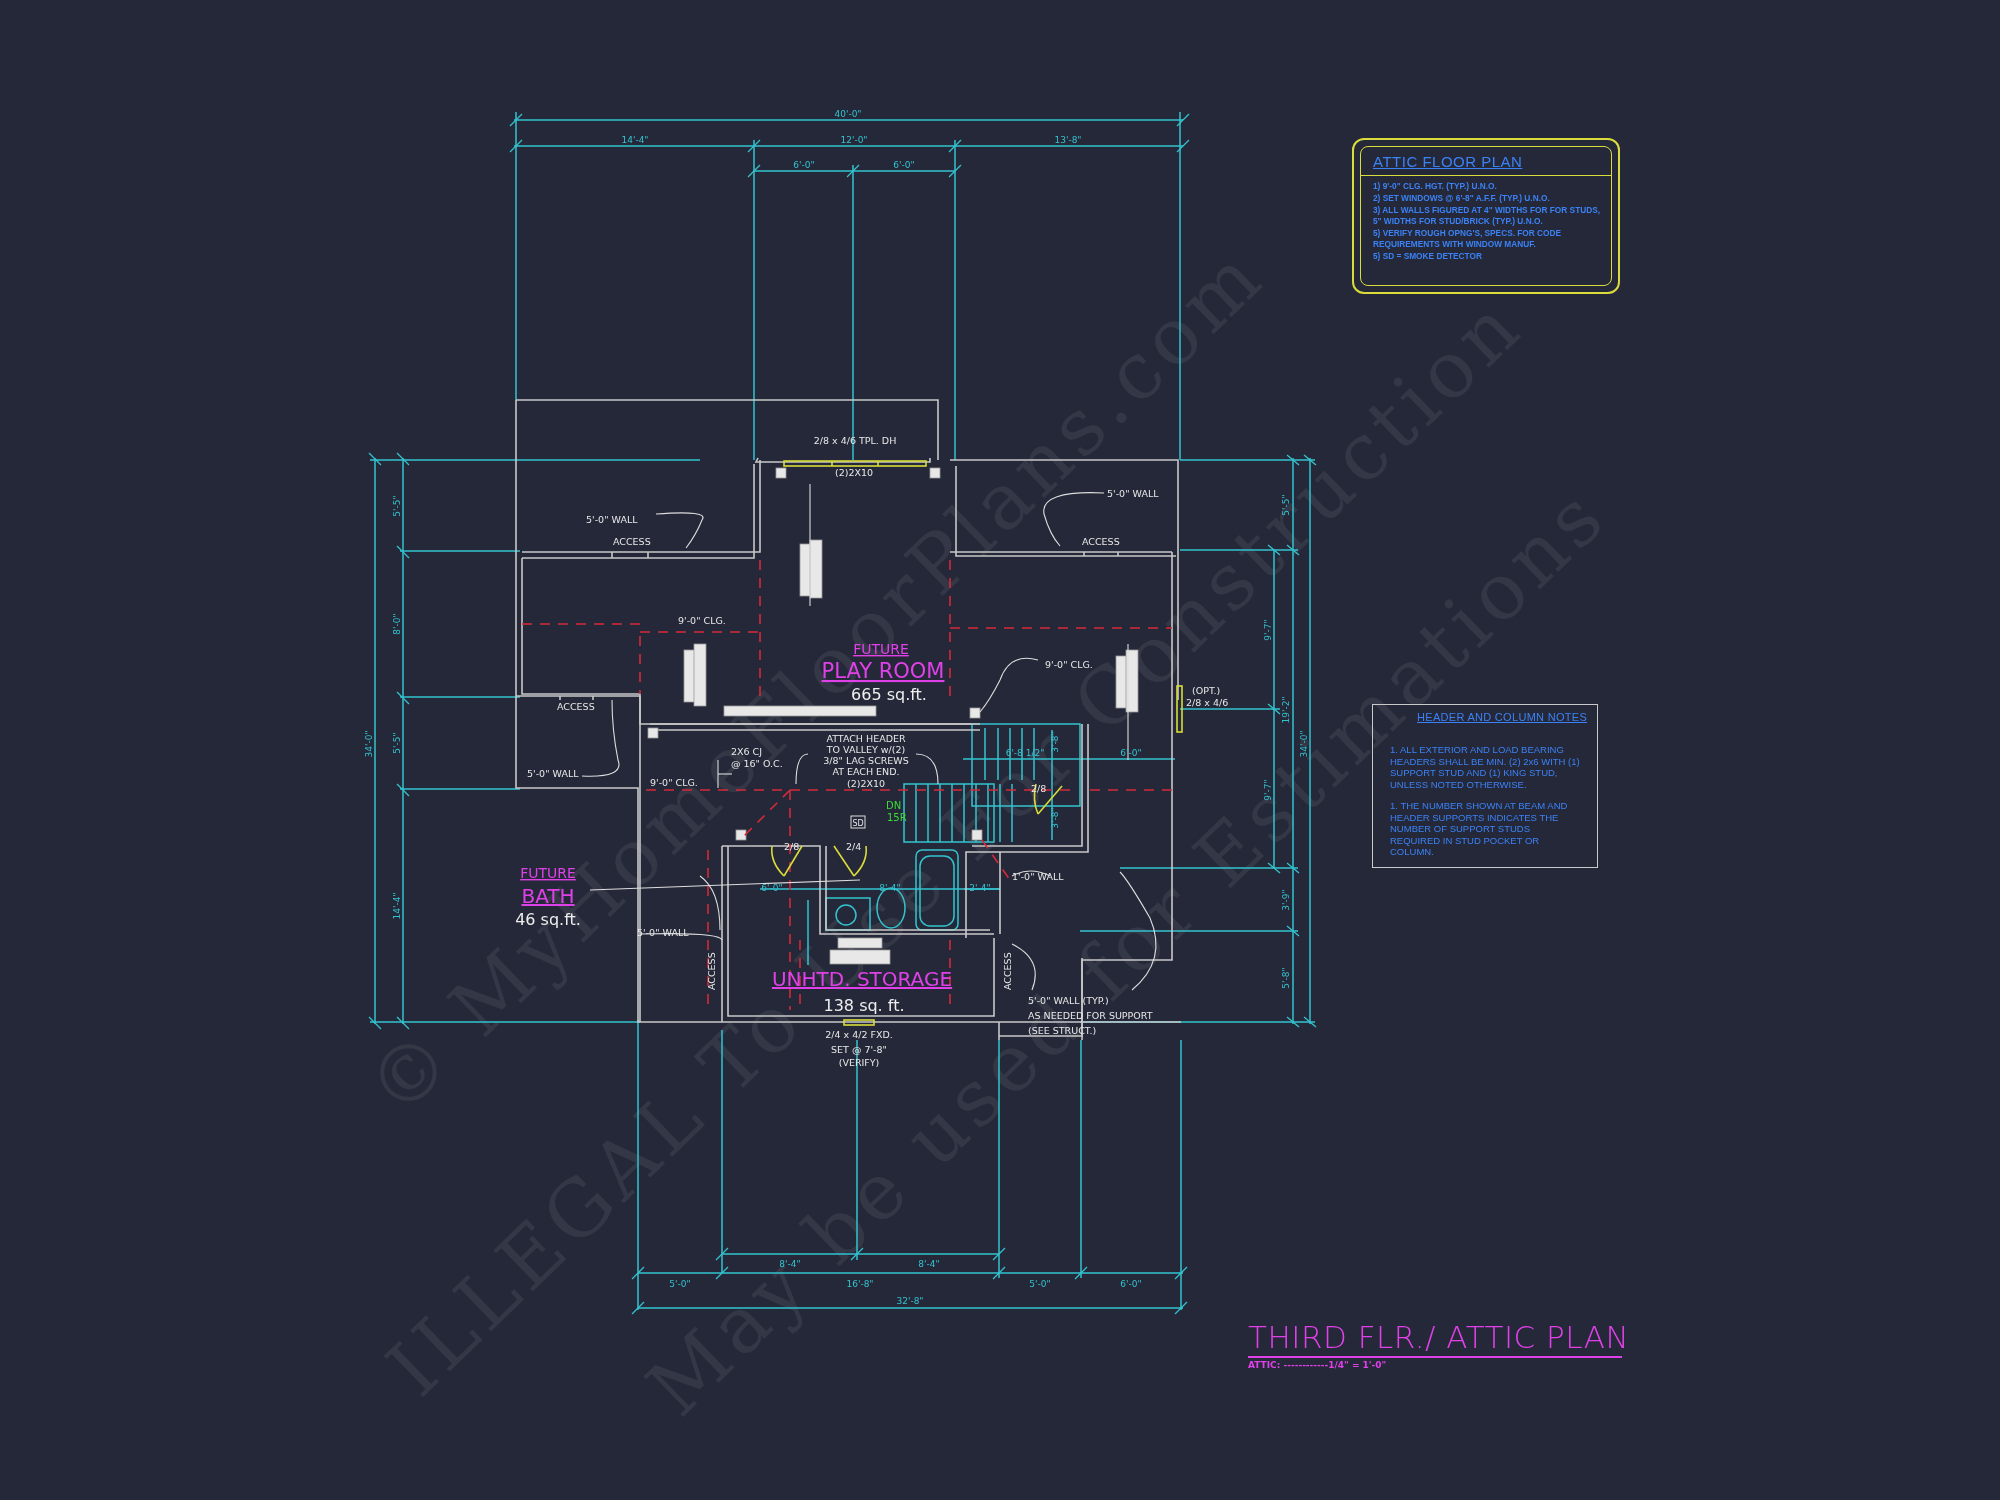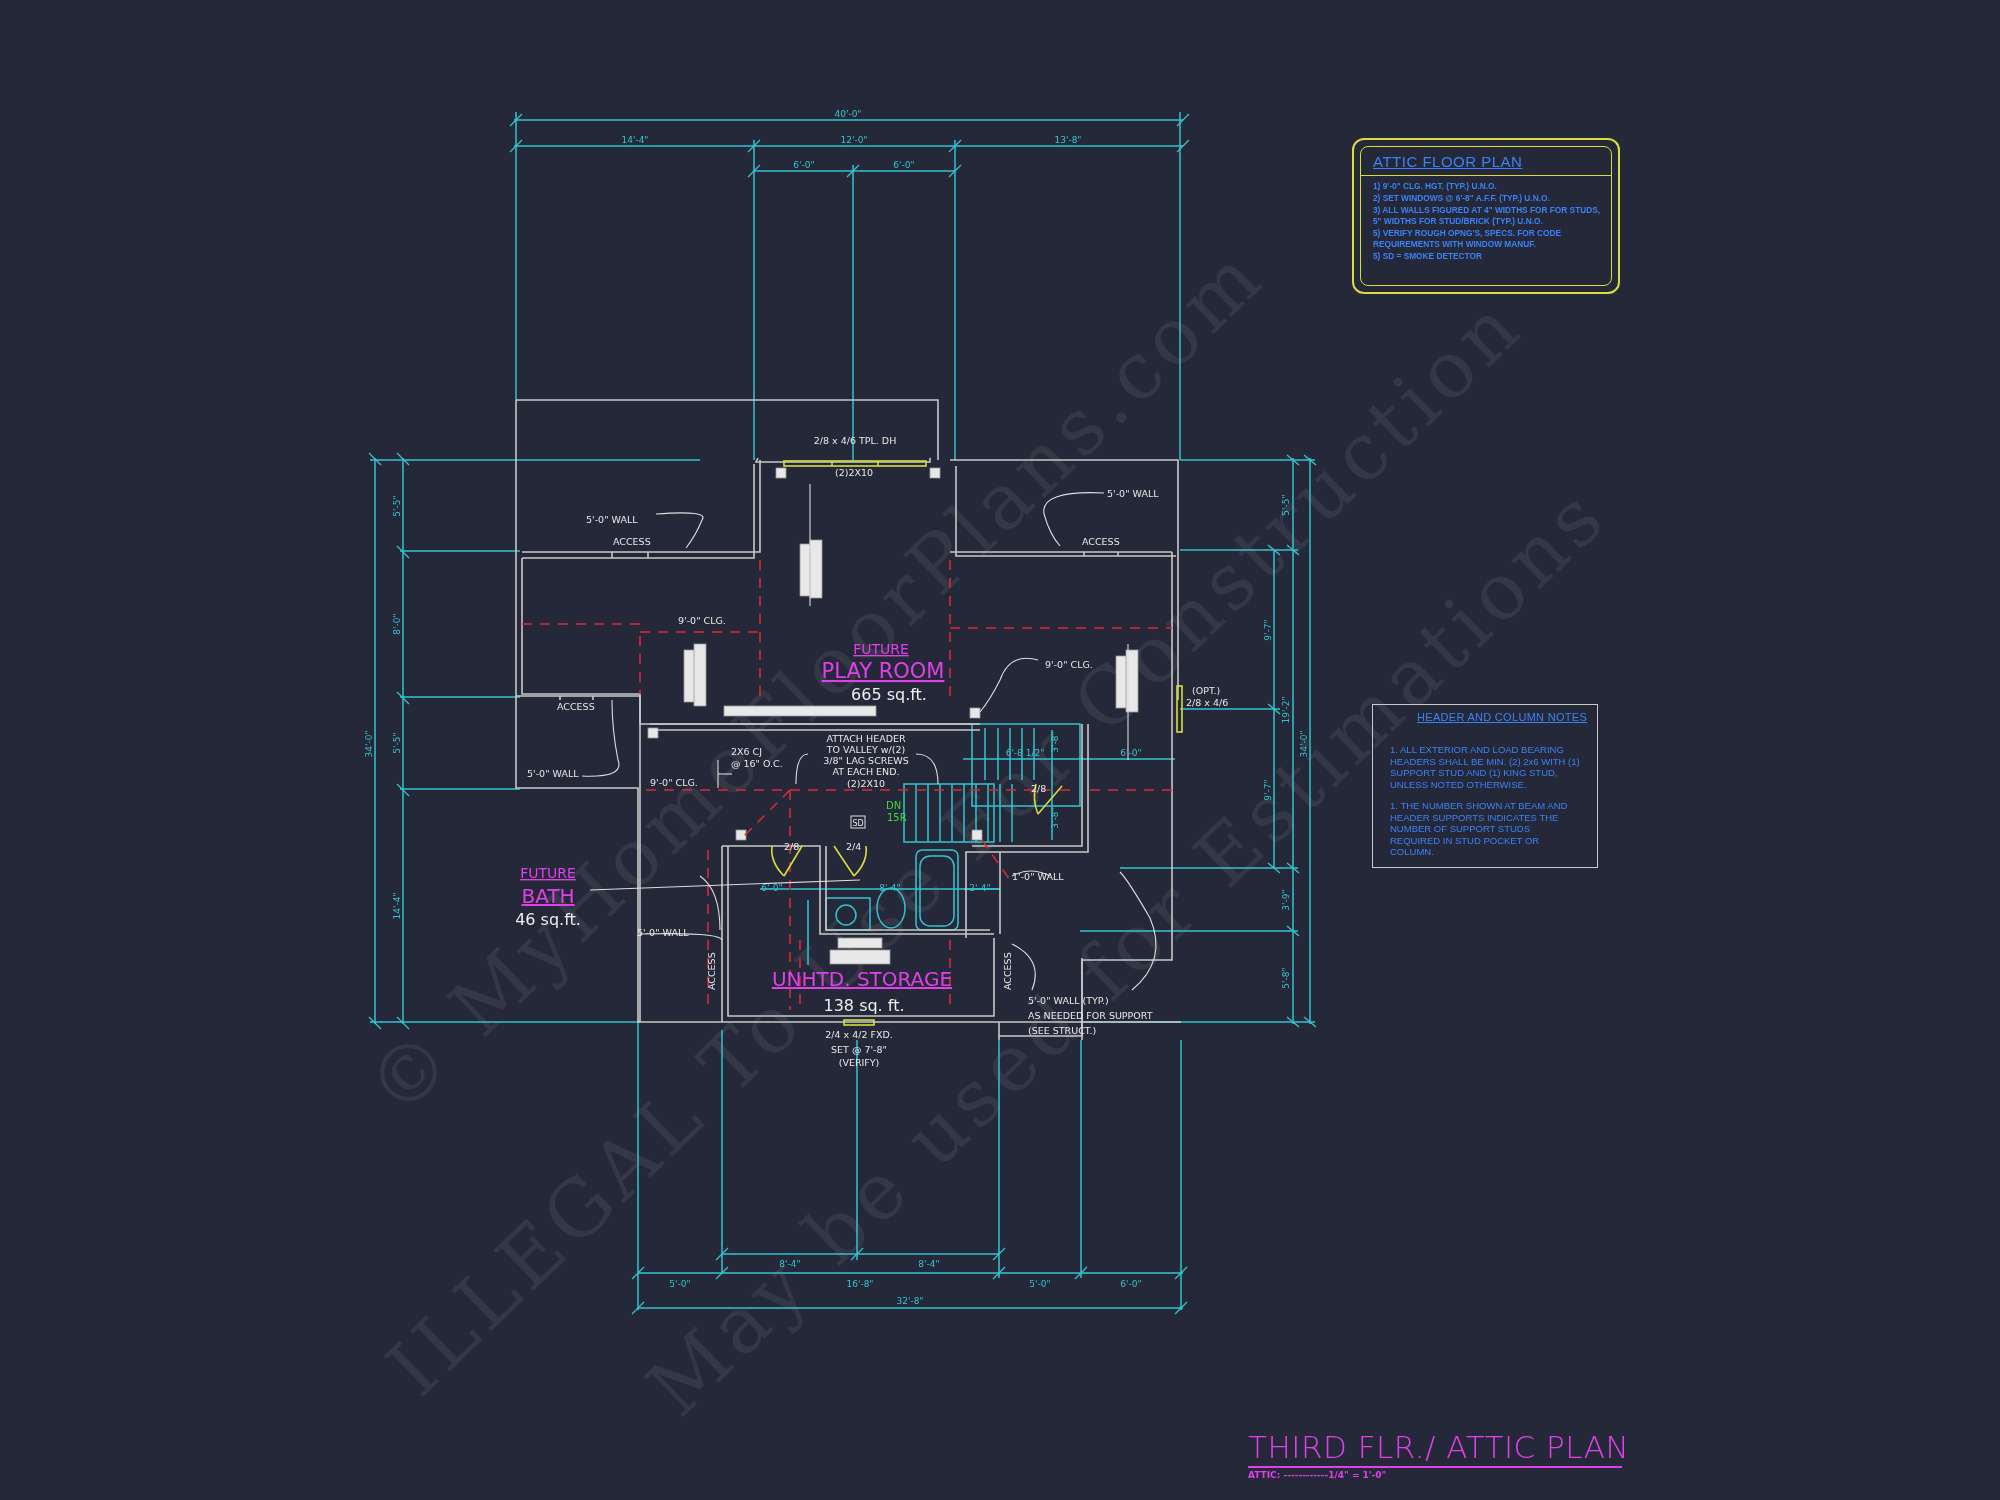--- a/index.html
+++ b/index.html
@@ -15,21 +15,21 @@
   .attic-box { left:1352px; top:138px; width:264px; height:152px; border:2px solid #d9dc3a; border-radius:12px; }
   .attic-inner { position:absolute; left:6px; top:6px; right:6px; bottom:6px; border:1.5px solid #d9dc3a; border-radius:8px; }
   .attic-title { position:absolute; left:12px; top:6px; font-size:15px; text-decoration:underline; letter-spacing:0.5px; }
   .attic-sep { position:absolute; left:0; right:0; top:28px; border-top:1.5px solid #d9dc3a; }
   .attic-list { position:absolute; left:12px; top:34px; right:8px; font-size:8.3px; line-height:11px; font-weight:bold; margin:0; padding:0; list-style:none; }
   .attic-list li { margin-bottom:1px; }
   .hdr-box { left:1372px; top:704px; width:224px; height:162px; border:1.5px solid #c9c9c9; }
   .hdr-title { position:absolute; left:8px; top:6px; font-size:11px; text-decoration:underline; letter-spacing:0.3px;padding-left:36px; }
   .hdr-text { position:absolute; left:8px; top:30px; right:6px; font-size:9.5px; line-height:11.5px; margin:9px; padding:0; list-style:none; }
   .hdr-text li { margin-bottom:10px; }
-  .title-block { position:absolute; left:1248px; top:1428px; width:374px; }
+  .title-block { position:absolute; left:1248px; top:1318px; width:374px; }
   .title-main { color:#e040e8; font-size:31px; letter-spacing:0.5px; font-family:"DejaVu Sans", sans-serif; font-weight:200; white-space:nowrap; border-bottom:2px solid #e040e8; line-height:38px; }
   .title-scale { color:#e040e8; font-size:9px; font-weight:bold; margin-top:2px; white-space:nowrap; }
 </style>
 </head>
 <body>
 
 <svg id="plan" viewBox="0 0 2000 1500" xmlns="http://www.w3.org/2000/svg">
 
   <g>
     <text class="wm" transform="translate(400,1120) rotate(-44)">© MyHomeFloorPlans.com</text>

